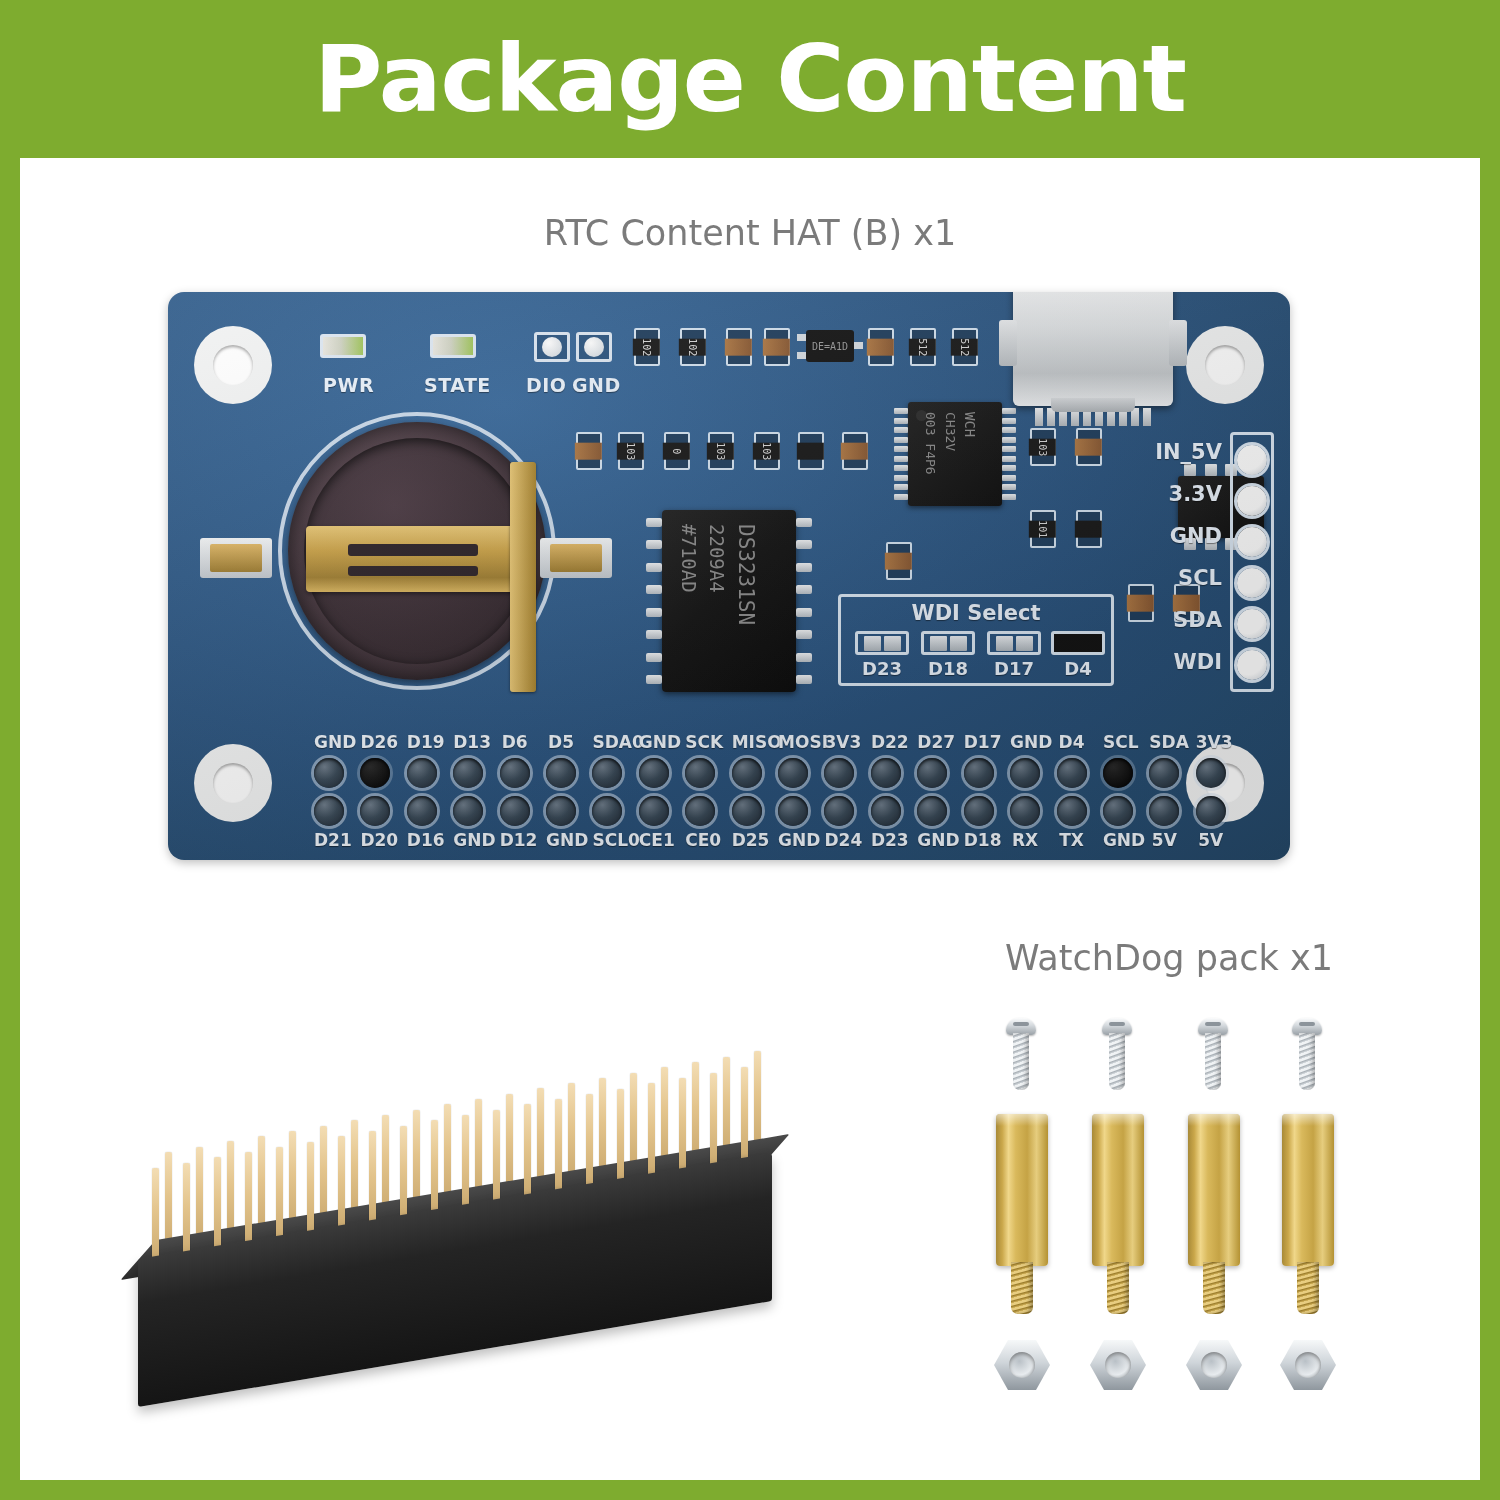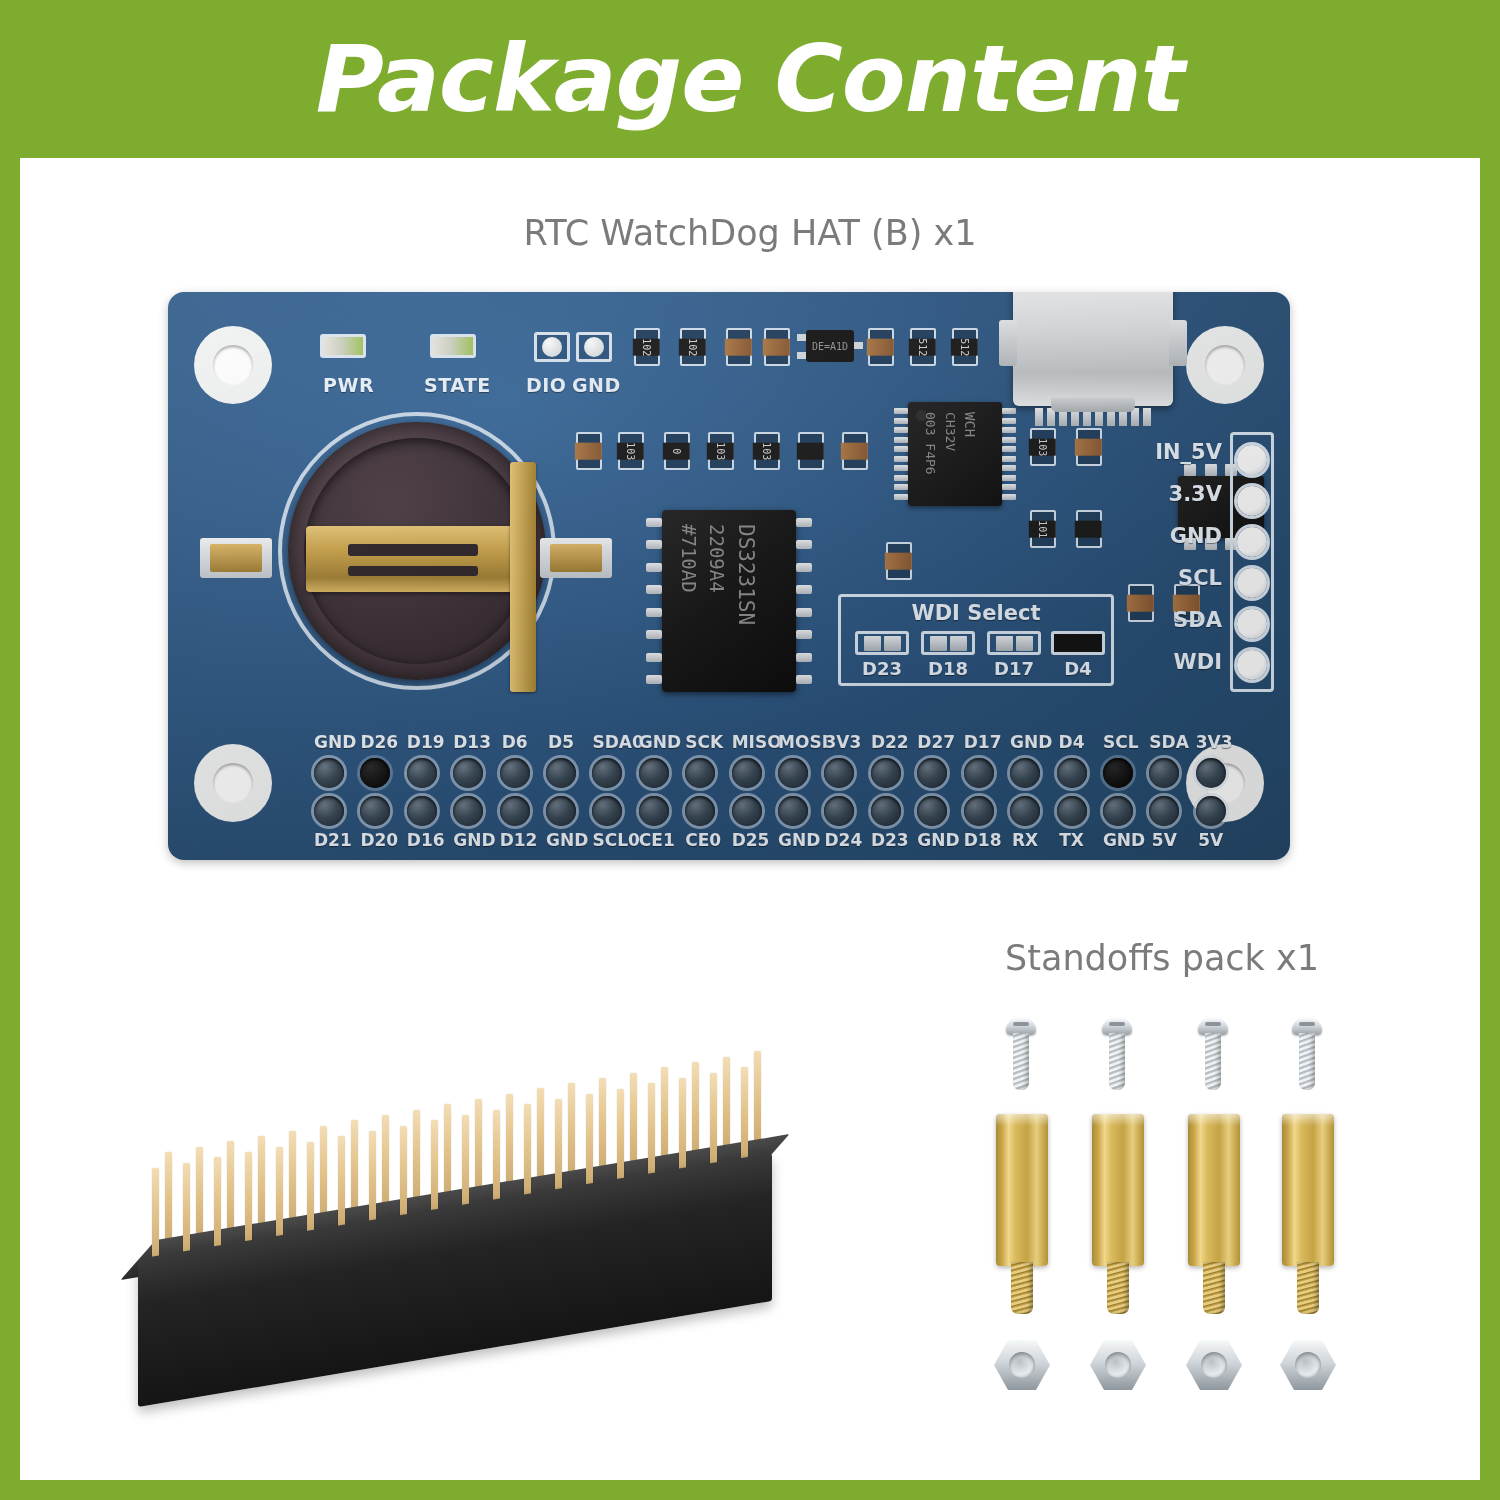--- a/index.html
+++ b/index.html
@@ -20,21 +20,20 @@
     position: absolute;
     left: 20px; top: 158px;
     width: 1460px; height: 1322px;
     background: #ffffff;
   }
   
   #header {
     position: absolute;
     left: 0; top: 0; width: 1244px; height: 158px;
     background: #7eac2f;
-    font-style: italic;
   }
   #header-title {
     position: absolute;
     left: 0; top: 20px; width: 1500px;
     text-align: center;
     color: #ffffff;
     font-size: 93px;
     font-weight: bold;
     letter-spacing: -1px;
     line-height: 118px;
@@ -487,22 +486,22 @@
 <body>
 
 <div id="page">
 
   <div id="header">
     <div id="header-title">Package Content</div>
   </div>
 
   <div id="canvas"></div>
 
-  <div class="caption" id="cap-board">RTC WatchDog HAT (B) x1</div>
-  <div class="caption" id="cap-stand">Standoffs pack x1</div>
+  <div class="caption" id="cap-board">RTC Content HAT (B) x1</div>
+  <div class="caption" id="cap-stand">WatchDog pack x1</div>
 
   <div id="board">
 
     <div class="mhole" id="mh-tl">
         <i></i>
       </div>
     <div class="mhole" id="mh-tr">
         <i></i>
       </div>
     <div class="mhole" id="mh-bl">

